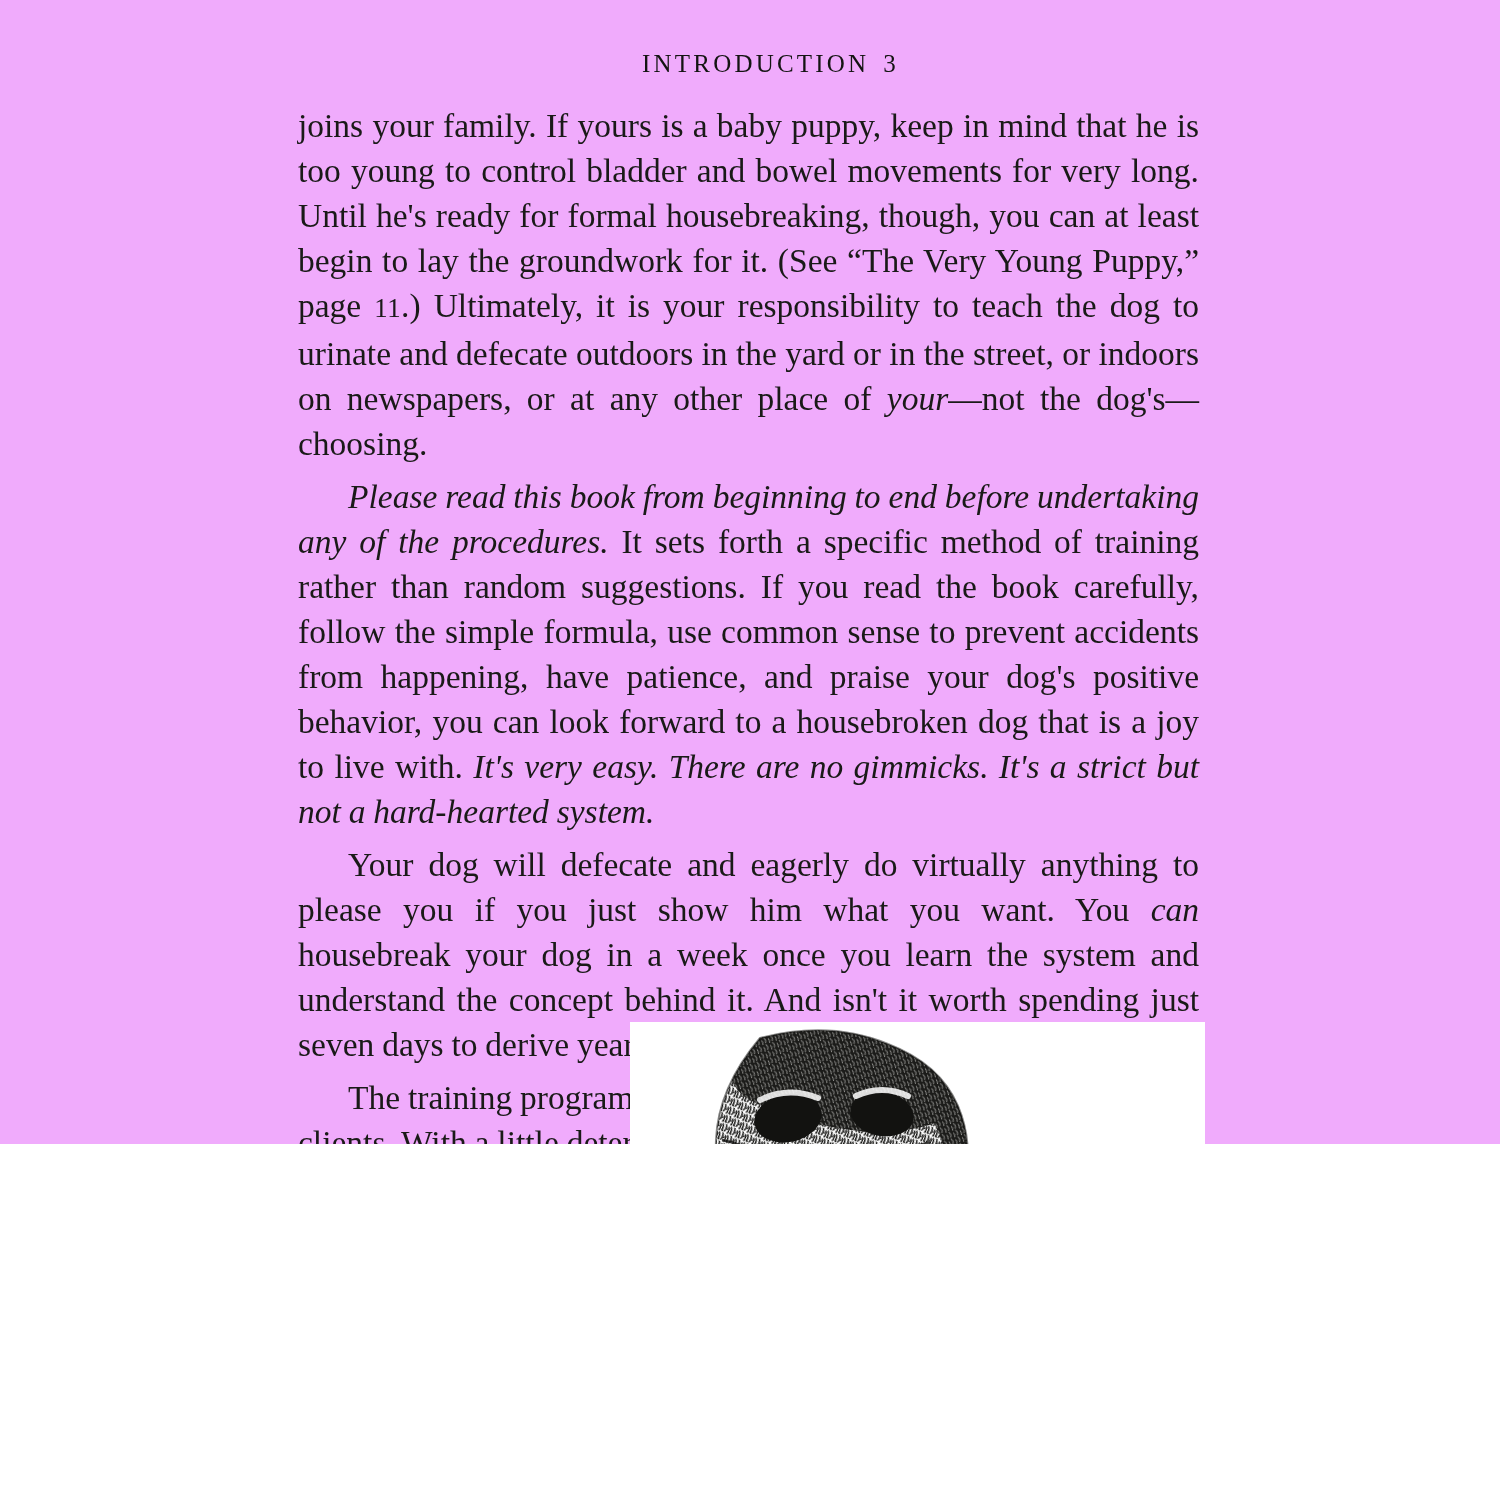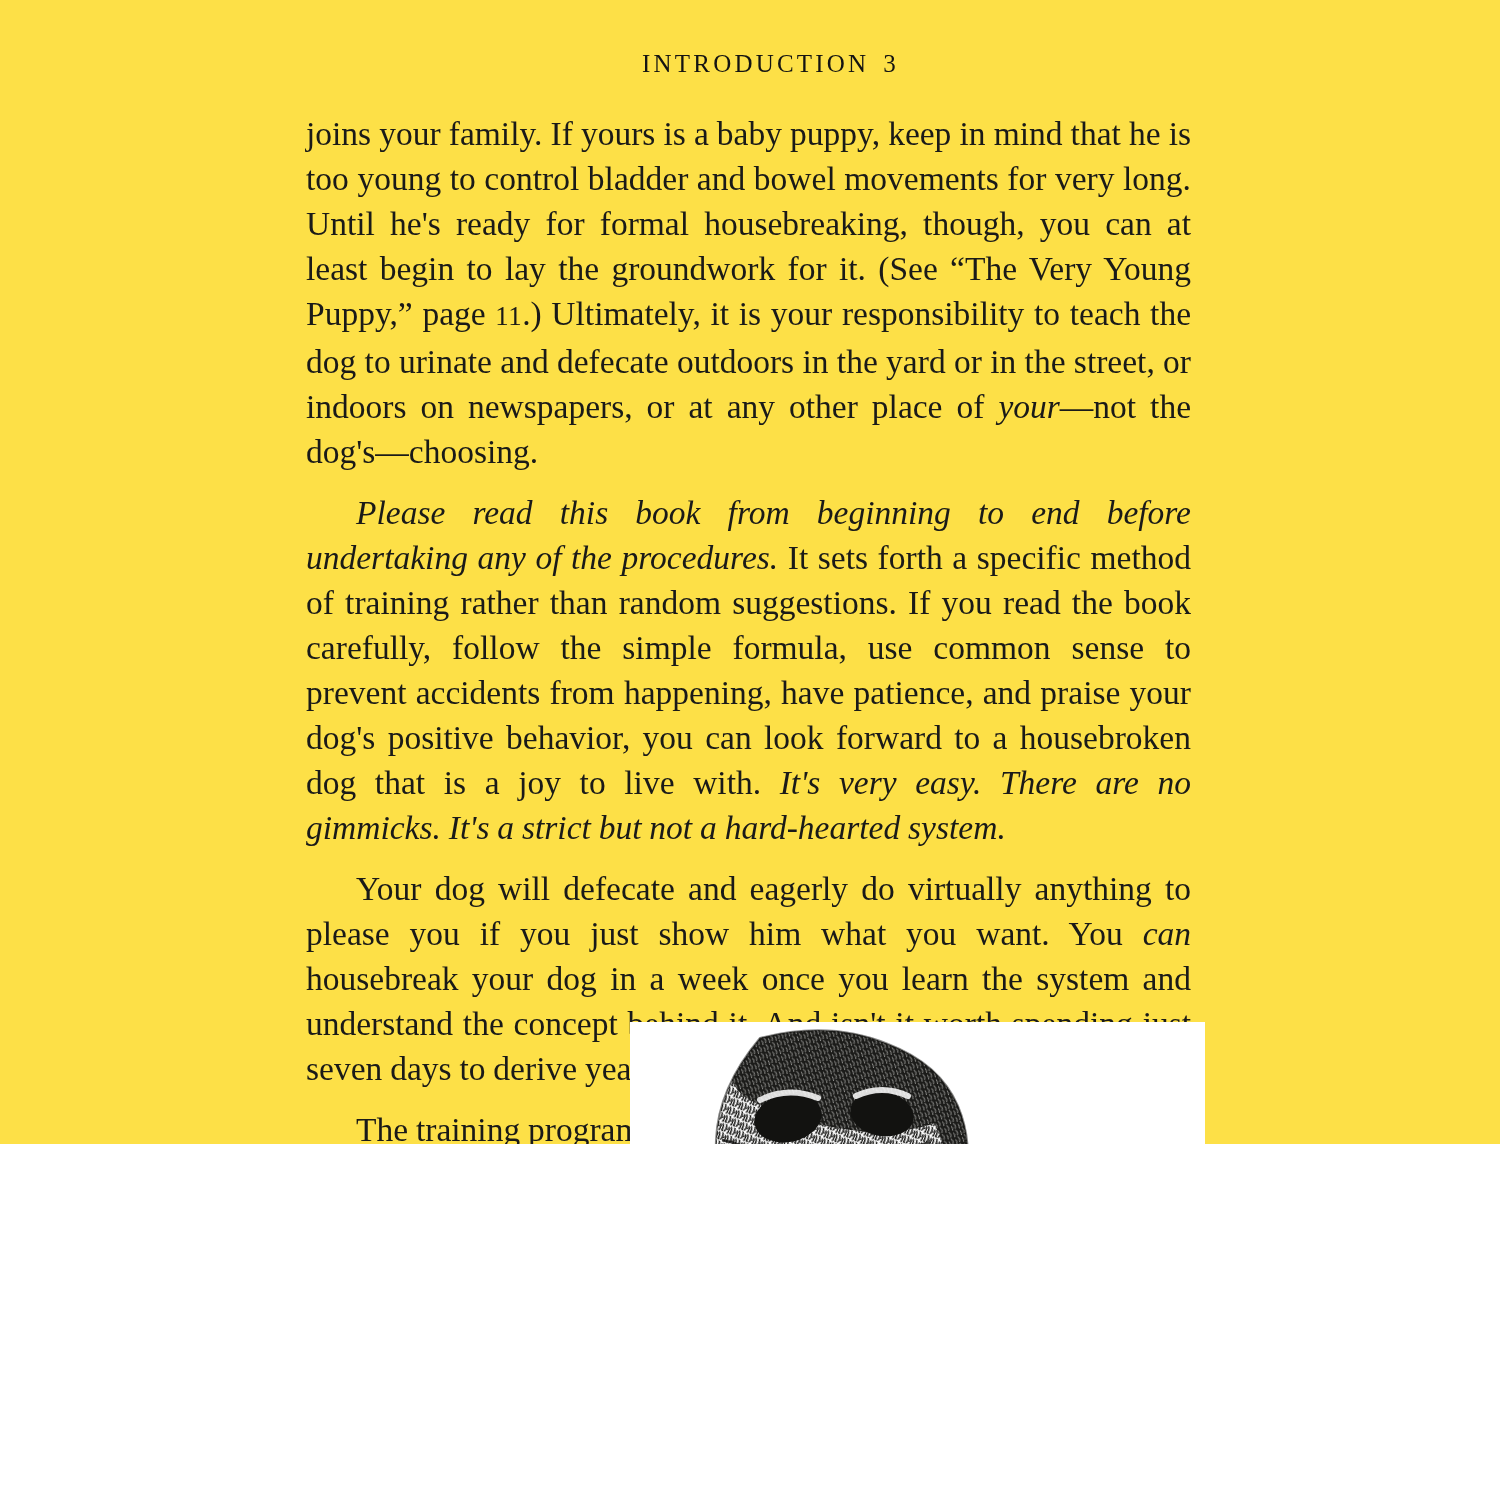--- a/index.html
+++ b/index.html
@@ -5,21 +5,21 @@
   html, body {
     margin: 0;
     padding: 0;
     background: #ffffff;
   }
 
   #page {
     position: relative;
     width: 1500px;
     height: 1144px;
-    background: #fde047;
+    background: #f0abfc;
     overflow: hidden;
     font-family: "Liberation Serif", "DejaVu Serif", serif;
     color: #1a1a18;
   }
 
   
   #running-head {
     position: absolute;
     top: 22px;
     left: 0;
@@ -45,21 +45,21 @@
     font-size: 33.5px;
     line-height: 45px;
     text-align: justify;
     text-justify: inter-word;
     -webkit-hyphens: none;
     hyphens: none;
     word-spacing: -0.5px;
   }
 
   #text-block p {
-    margin: 16px;
+    margin: 8px;
     text-indent: 0;
   }
   #text-block p.indent {
     text-indent: 50px;
   }
 
   
   .runaround-line {
     display: block;
     text-align: left;

